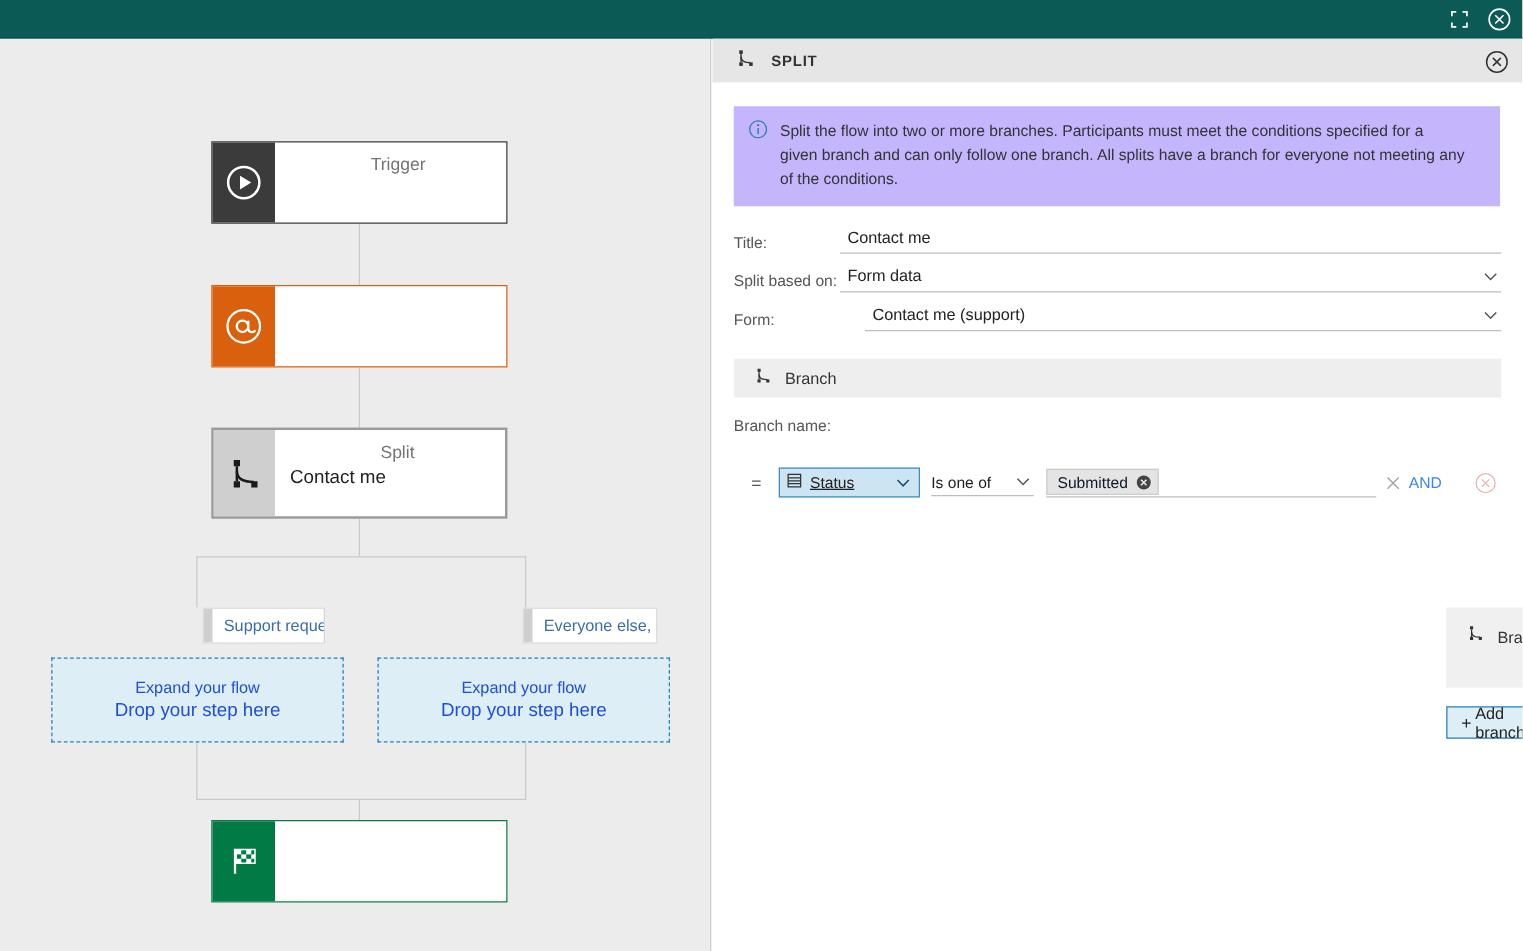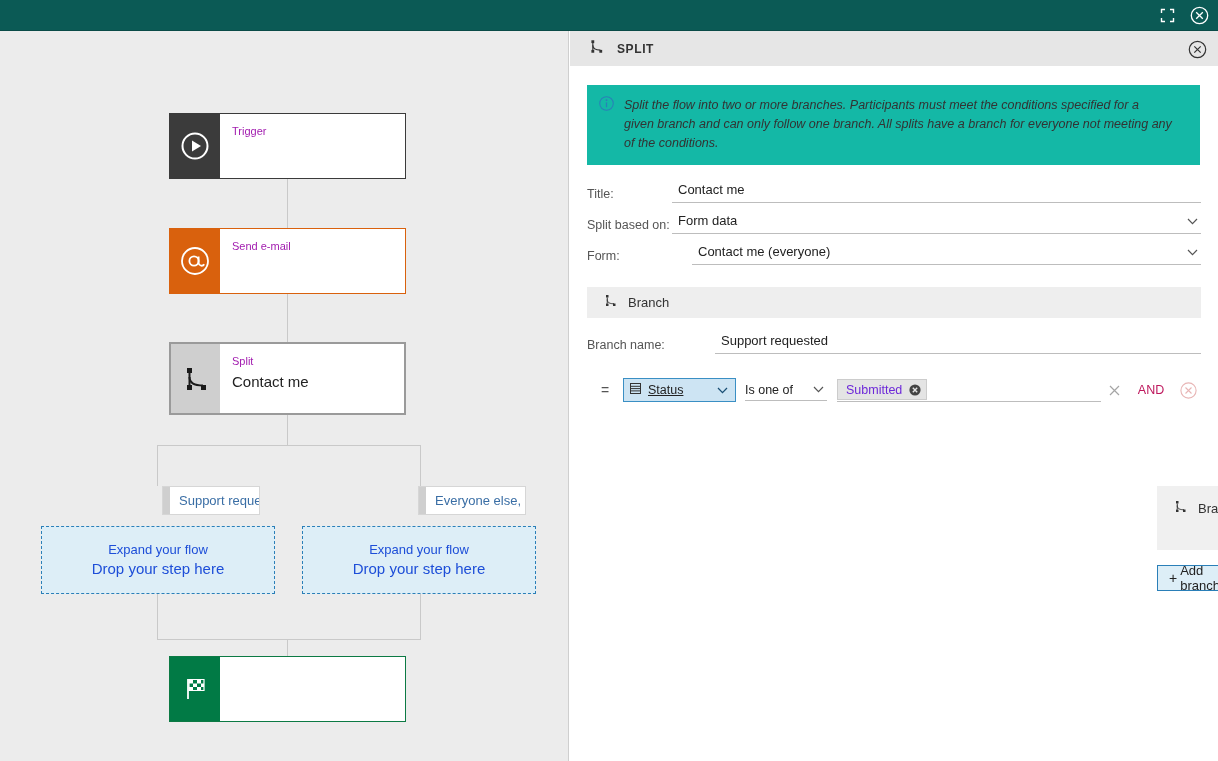--- a/index.html
+++ b/index.html
@@ -48,21 +48,21 @@
   }
   .node-icon {
     width: 50px; flex: 0 0 50px;
     display: flex; align-items: center; justify-content: center;
   }
   .node-body {
     flex: 1 1 auto;
     padding: 9px 0 0 12px;
     display: flex; flex-direction: column;
   }
-  .node-title { font-size: 11px; color: #a21caf; line-height: 17px; }
+  .node-title { font-size: 14px; color: #737373; line-height: 17px; text-align: center; }
   .node-sub { font-size: 15px; color: #222; line-height: 22px; margin-top: 1px; }
 
   #node-trigger { left: 169px; top: 82px; width: 237px; height: 66px; border-color: #3a3a3a; }
   #node-trigger .node-icon { background: #3b3b3b; }
   #node-email { left: 169px; top: 197px; width: 237px; height: 66px; border-color: #d9610d; }
   #node-email .node-icon { background: #d9610d; }
   #node-split { left: 169px; top: 311px; width: 237px; height: 73px; border: 2px solid #9a9a9a; }
   #node-split .node-icon { background: #cfcfcf; width: 49px; flex: 0 0 49px; }
   #node-finished { left: 169px; top: 625px; width: 237px; height: 66px; border-color: #0c7a44; }
   #node-finished .node-icon { background: #017a45; }
@@ -118,24 +118,23 @@
   }
   .panel-close {
     position: absolute; right: 10px; top: 7px;
     width: 22px; height: 22px; cursor: pointer;
     display: flex; align-items: center; justify-content: center;
   }
 
   .info-banner {
     margin: 19px 0 0 17px;
     width: 613px;
-    background: #14b8a6;
+    background: #c4b5fd;
     display: flex;
     padding: 11px 28px 12px 12px;
-    font-style: italic;
   }
   .info-banner .info-text {
     font-size: 12.5px; line-height: 19px; color: #333; margin-left: 10px;
   }
 
   .form-rows { margin: 16px 0 0 17px; width: 614px; }
   .frow { display: flex; align-items: flex-end; margin-bottom: 9px; }
   .flabel { font-size: 12.5px; color: #555; width: 85px; flex: 0 0 85px; line-height: 18px; }
   .finput {
     flex: 1 1 auto; border-bottom: 1px solid #bdbdbd;
@@ -177,25 +176,25 @@
   }
   .op-select .os-label { flex: 1 1 auto; }
   .value-field {
     flex: 1 1 auto; margin-left: 10px; height: 24px;
     border-bottom: 1px solid #bdbdbd;
     display: flex; align-items: center;
   }
   .chip {
     height: 21px; background: #e4e4e4; border: 1px solid #cccccc;
     display: flex; align-items: center; padding: 0 5px 0 8px;
-    font-size: 12.5px; color: #6d28d9;
+    font-size: 12.5px; color: #0f172a;
   }
   .chip-x { margin-left: 7px; display: flex; align-items: center; }
   .vf-clear { width: 26px; display: flex; align-items: center; justify-content: center; color: #9a9a9a; font-size: 14px; }
-  .cond-and { width: 48px; flex: 0 0 48px; text-align: center; font-size: 12.5px; color: #be185d; }
+  .cond-and { width: 48px; flex: 0 0 48px; text-align: left; font-size: 12.5px; color: #3b82f6; }
   .cond-del { width: 26px; flex: 0 0 26px; display: flex; align-items: center; justify-content: center; }
 
   .btn-lightblue {
     background: #ddeef7; border: 1px solid #2a7fb8;
     height: 26px; display: inline-flex; align-items: center;
     padding: 0 11px; font-size: 13px; color: #222; cursor: pointer;
   }
   .btn-lightblue .plus { font-size: 14px; margin-right: 3px; }
   #add-branch-btn { position: absolute; left: 587px; top: 534px; }
 
@@ -255,23 +254,20 @@
     </div>
   </div>
 
   <div class="node" id="node-email">
     <div class="node-icon">
       <svg width="34" height="34" viewBox="0 0 34 34">
         <circle cx="17" cy="17" r="13" fill="none" stroke="#ffffff" stroke-width="1.8"></circle>
         <circle cx="16" cy="17" r="4.6" fill="none" stroke="#ffffff" stroke-width="1.8"></circle>
         <path d="M20.6 12.6 V19.2 a3 3 0 0 0 5.6 1" fill="none" stroke="#ffffff" stroke-width="1.8"></path>
       </svg>
-    </div>
-    <div class="node-body">
-      <div class="node-title">Send e-mail</div>
     </div>
   </div>
 
   <div class="node" id="node-split">
     <div class="node-icon">
       <svg width="30" height="30" viewBox="0 0 30 30">
         <rect x="6" y="4" width="5" height="5" fill="#1a1a1a"></rect>
         <rect x="6" y="21" width="5" height="5" fill="#1a1a1a"></rect>
         <rect x="20" y="21" width="5" height="5" fill="#1a1a1a"></rect>
         <path d="M8.5 9 V21" stroke="#1a1a1a" stroke-width="2" fill="none"></path>
@@ -366,21 +362,21 @@
         <span class="chev">
           <svg width="11" height="7" viewBox="0 0 11 7">
               <path d="M1 1 L5.5 5.6 L10 1" stroke="#555" stroke-width="1.2" fill="none"></path>
             </svg>
         </span>
       </span>
     </div>
     <div class="frow indent">
       <span class="flabel">Form:</span>
       <span class="finput">
-        <span class="val">Contact me (everyone)</span>
+        <span class="val">Contact me (support)</span>
         <span class="chev">
           <svg width="11" height="7" viewBox="0 0 11 7">
               <path d="M1 1 L5.5 5.6 L10 1" stroke="#555" stroke-width="1.2" fill="none"></path>
             </svg>
         </span>
       </span>
     </div>
   </div>
 
   <div class="section-bar">
@@ -391,23 +387,20 @@
         <rect x="20" y="21" width="5" height="5" fill="#333"></rect>
         <path d="M8.5 9 V21" stroke="#333" stroke-width="2" fill="none"></path>
         <path d="M8.5 13 C8.5 20, 15 21.5, 22 21.5" stroke="#333" stroke-width="2" fill="none"></path>
       </svg>
     </span>
     <span class="sb-text">Branch</span>
   </div>
 
   <div class="branchname-row">
     <span class="flabel">Branch name:</span>
-    <span class="finput">
-      <span class="val">Support requested</span>
-    </span>
   </div>
 
   <div class="cond-row">
     <span class="cond-eq">=</span>
     <span class="field-select">
       <span>
         <svg width="13" height="13" viewBox="0 0 13 13">
           <rect x="1.5" y="1.5" width="10" height="10" fill="none" stroke="#333" stroke-width="1"></rect>
           <path d="M1.5 4.3 H11.5 M1.5 6.6 H11.5 M1.5 8.9 H11.5" stroke="#333" stroke-width="1"></path>
         </svg>

